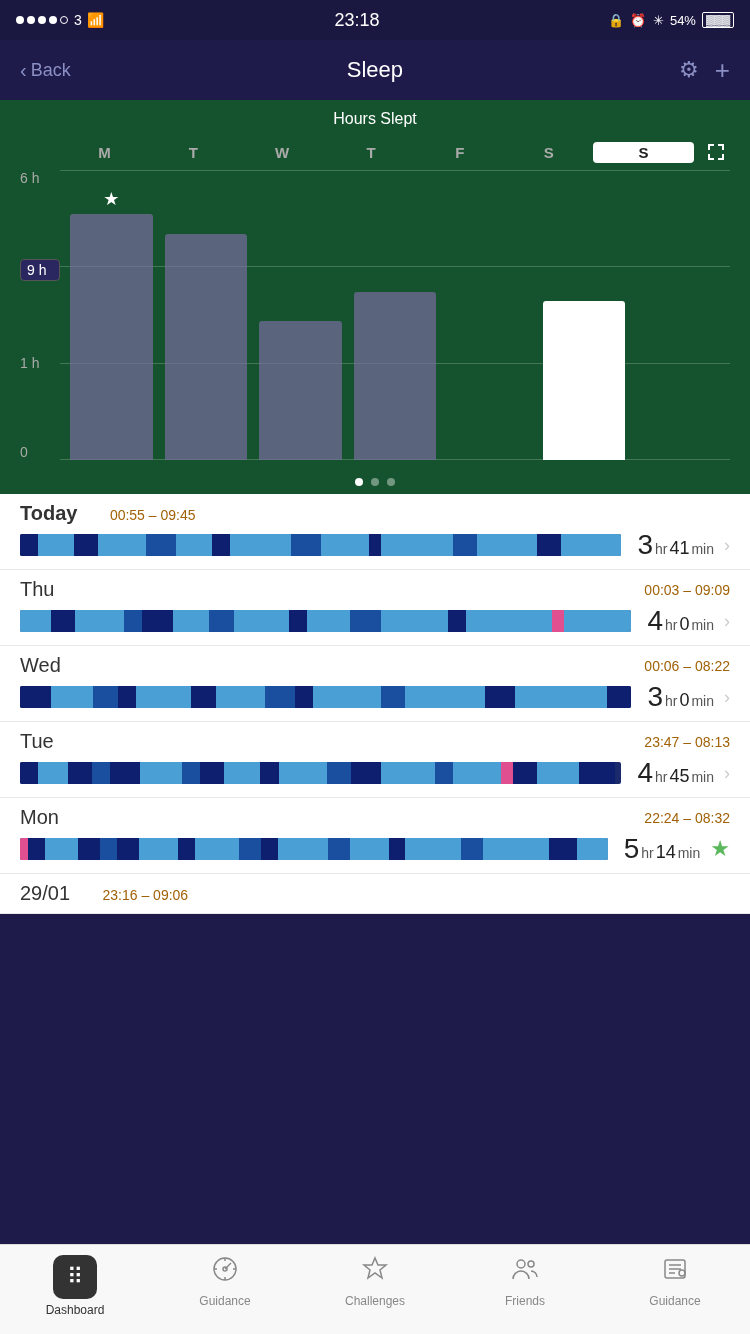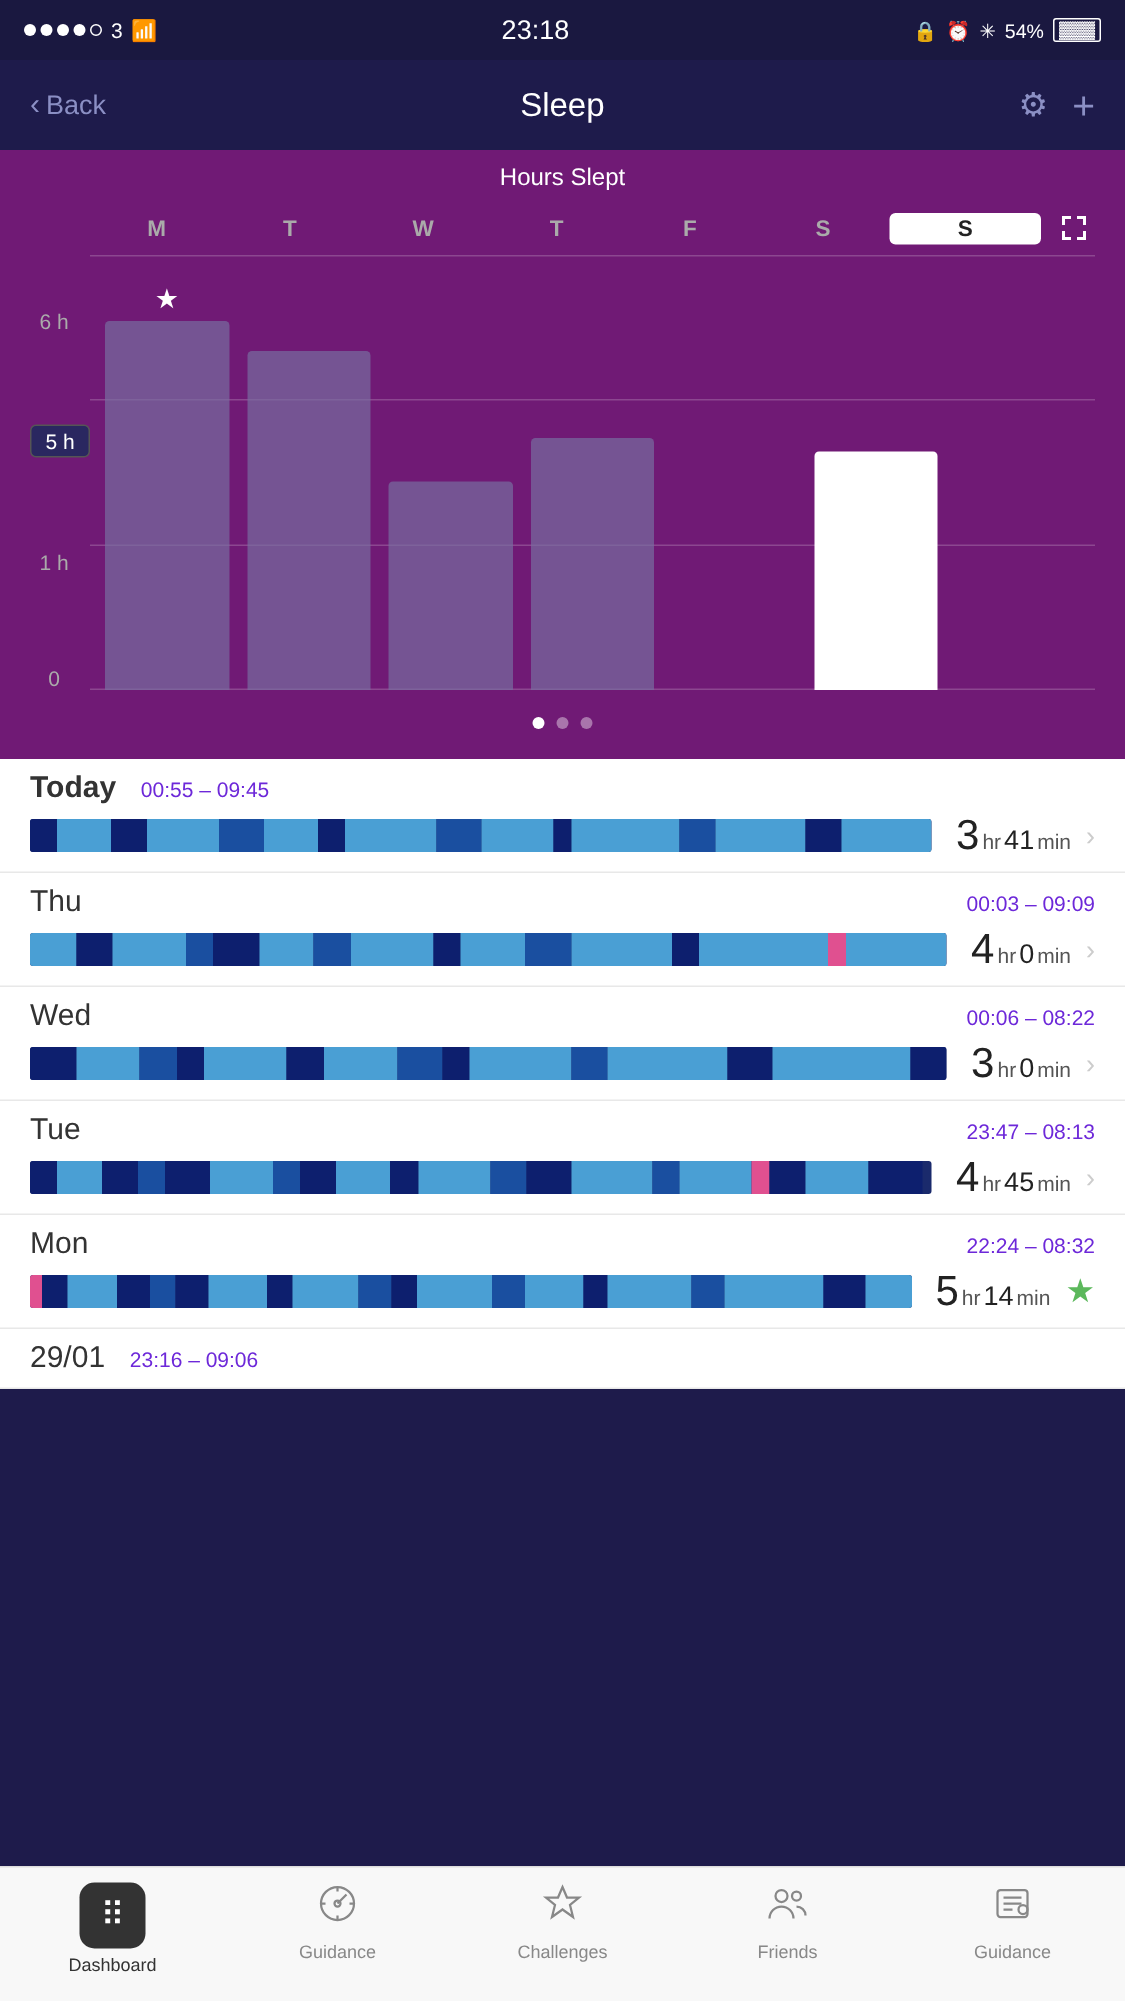--- a/index.html
+++ b/index.html
@@ -39,22 +39,22 @@
       justify-content: space-between;
       padding: 0 20px;
     }
     .nav-back { display: flex; align-items: center; color: #8b8fc4; font-size: 18px; gap: 4px; }
     .nav-title { color: white; font-size: 22px; font-weight: 500; }
     .nav-actions { display: flex; align-items: center; gap: 16px; }
     .nav-icon { color: #8b8fc4; font-size: 22px; cursor: pointer; }
 
     
     .chart-section {
-      background: #701a75;
-      padding: 10px 20px 20px;
+      background: #14532d;
+      padding: 10px 20px 8px;
     }
     .chart-title {
       color: white;
       text-align: center;
       font-size: 16px;
       margin-bottom: 10px;
     }
     .chart-day { color: #aaa; font-size: 15px; font-weight: 600; flex: 1; text-align: center; }
     .chart-day.active {
       background: white;
@@ -76,23 +76,22 @@
     .chart-y-axis {
       width: 40px;
       display: flex;
       flex-direction: column;
       justify-content: space-between;
       padding-bottom: 10px;
     }
     .y-label {
       color: #aaa;
       font-size: 14px;
-      text-align: center;
+      text-align: left;
       padding-right: 8px;
-      margin-top: 36px;
     }
     .y-label.highlight {
       background: #2a2760;
       border: 1px solid #555;
       border-radius: 4px;
       color: white;
       padding: 2px 6px;
     }
     .chart-bars-area {
       flex: 1;
@@ -175,21 +174,21 @@
       cursor: pointer;
     }
     .sleep-entry-header {
       display: flex;
       justify-content: space-between;
       align-items: center;
       margin-bottom: 4px;
     }
     .sleep-day { font-size: 20px; color: #333; }
     .sleep-day.bold { font-weight: 700; }
-    .sleep-time { font-size: 14px; color: #6d28d9; margin-left: 12px; }
+    .sleep-time { font-size: 14px; color: #a16207; margin-left: 28px; }
     .sleep-duration {
       display: flex;
       align-items: baseline;
       gap: 2px;
     }
     .sleep-dur-num { font-size: 28px; color: #222; }
     .sleep-dur-unit { font-size: 14px; color: #555; }
     .sleep-dur-small { font-size: 18px; color: #222; }
     .sleep-chevron { color: #ccc; font-size: 18px; }
 
@@ -326,21 +325,21 @@
         <svg width="20" height="20" viewBox="0 0 20 20" fill="white">
           <path d="M2 2h6v2H4v4H2V2zm10 0h6v6h-2V4h-4V2zM2 12h2v4h4v2H2v-6zm14 4h-4v2h6v-6h-2v4z"></path>
         </svg>
       </div>
     </div>
 
     <div class="chart-container">
 
       <div class="chart-y-axis">
         <span class="y-label">6 h</span>
-        <span class="y-label highlight">5 h</span>
+        <span class="y-label highlight">9 h</span>
         <span class="y-label">1 h</span>
         <span class="y-label">0</span>
       </div>
 
       <div class="chart-bars-area">
         <div class="chart-grid-lines">
           <div class="grid-line"></div>
           <div class="grid-line"></div>
           <div class="grid-line"></div>
           <div class="grid-line"></div>

